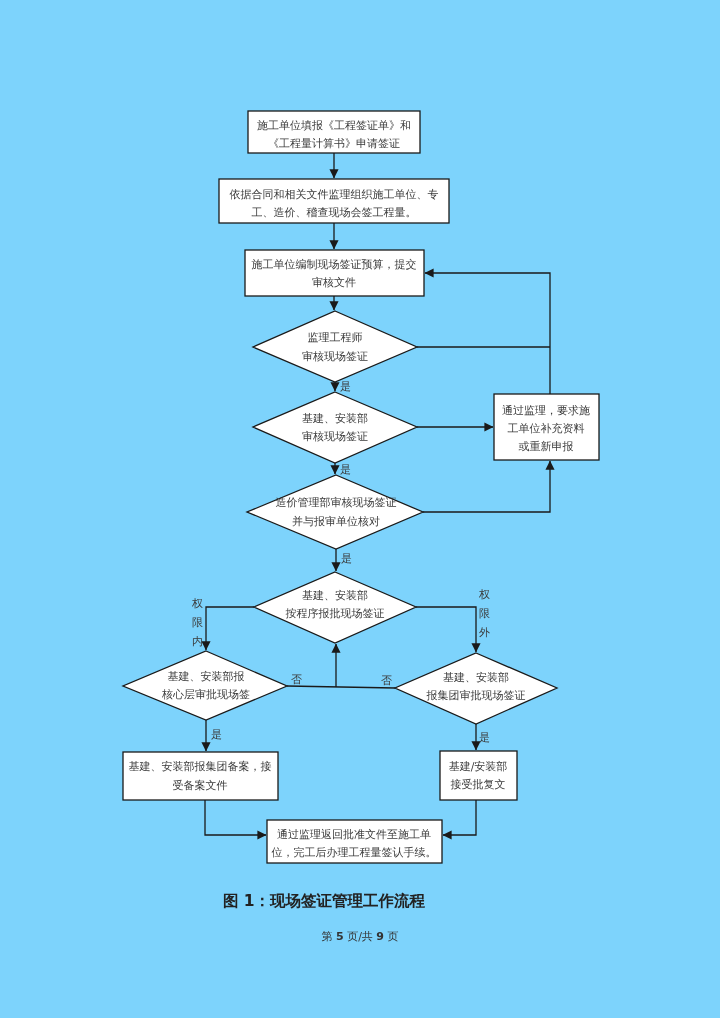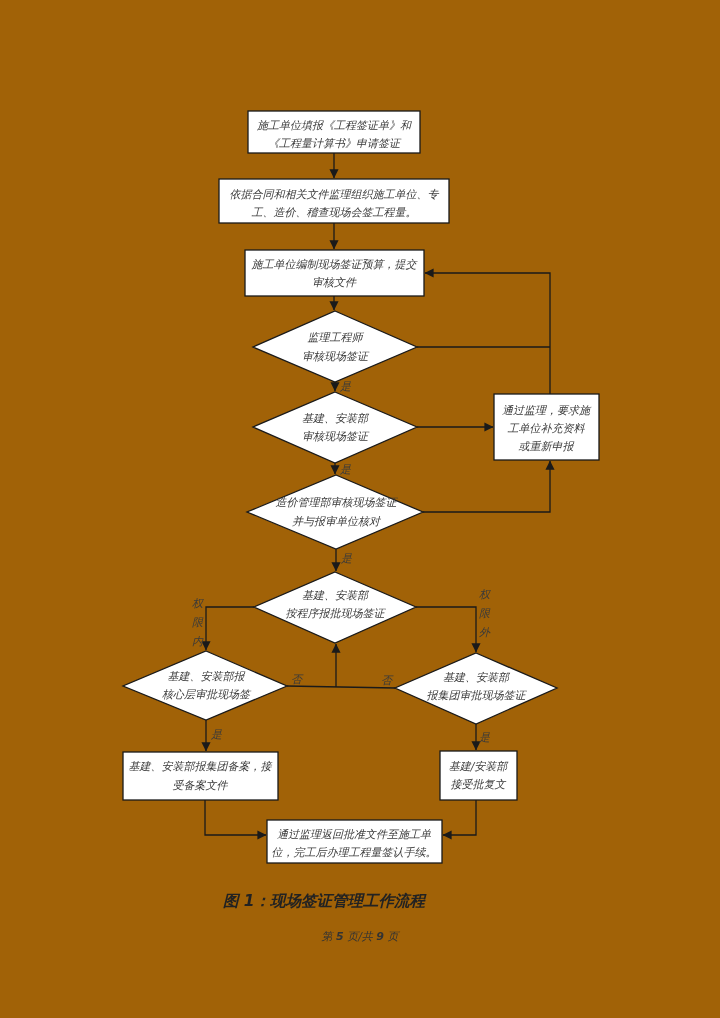--- a/index.html
+++ b/index.html
@@ -1,17 +1,17 @@
 <!DOCTYPE html>
 <html><head>
   <meta charset="utf-8">
   <style>
     html, body { margin: 0; padding: 0; background: #ffffff; }
     body { width: 720px; height: 1018px; position: relative; overflow: hidden; }
-    #page { position: absolute; left: 0; top: 0; width: 720px; height: 1018px; background: #a16207; font-style: italic; }
+    #page { position: absolute; left: 0; top: 0; width: 720px; height: 1018px; background: #7dd3fc; }
     svg { position: absolute; left: 0; top: 0; }
     .shape { fill: #ffffff; stroke: #1a1a1a; stroke-width: 1.3; }
     .edge { fill: none; stroke: #1a1a1a; stroke-width: 1.3; }
     .ntext { font-family: "DejaVu Serif", "Liberation Serif", serif; font-size: 11px; fill: #3a3a3a; text-anchor: middle; dominant-baseline: middle; }
     .ltext { font-family: "DejaVu Serif", "Liberation Serif", serif; font-size: 11px; fill: #3a3a3a; dominant-baseline: middle; }
     .caption { font-family: "DejaVu Sans", "Liberation Sans", sans-serif; font-size: 15.5px; font-weight: bold; fill: #222222; text-anchor: middle; dominant-baseline: middle; }
     .footer { font-family: "DejaVu Serif", "Liberation Serif", serif; font-size: 11px; fill: #333333; text-anchor: middle; dominant-baseline: middle; }
     .footer .num { font-family: "DejaVu Sans", "Liberation Sans", sans-serif; font-weight: bold; }
   </style>
 </head>

